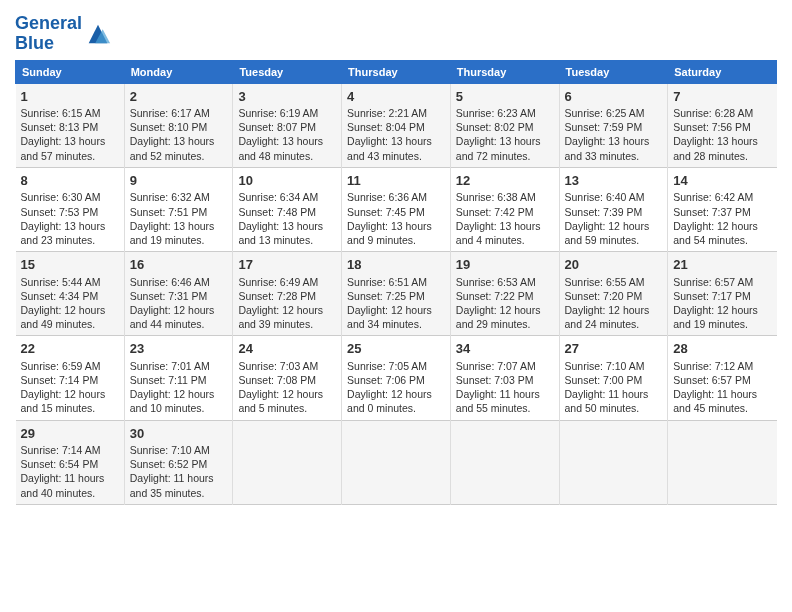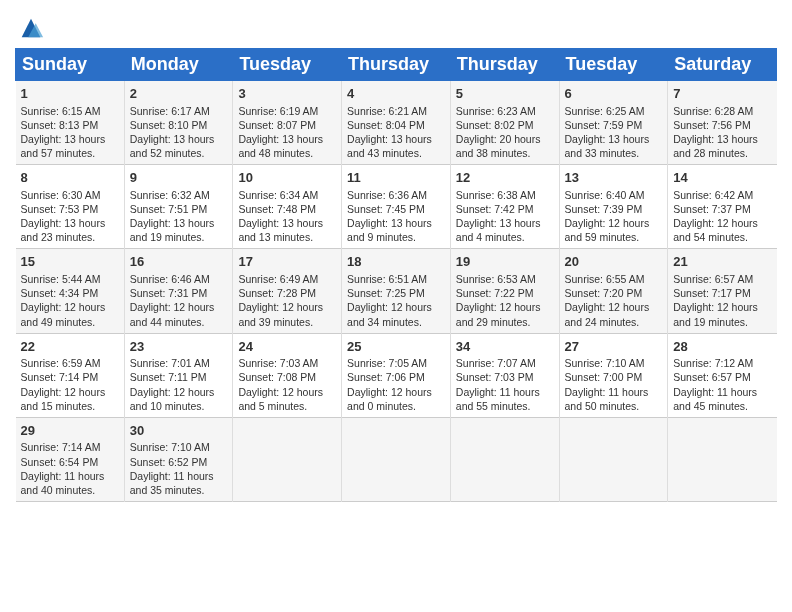--- a/index.html
+++ b/index.html
@@ -56,21 +56,21 @@
     table {
       width: 100%;
       border-collapse: collapse;
       table-layout: fixed;
     }
     thead tr th {
       background-color: #2b6fc7;
       color: #fff;
       text-align: left;
       padding: 5px 6px;
-      font-size: 18px;
+      font-size: 11px;
       font-weight: bold;
       border: 1px solid #2b6fc7;
       margin-left: 32px;
     }
     tbody tr {
       border-bottom: 1px solid #ccc;
     }
     tbody tr:nth-child(odd) {
       background-color: #f5f5f5;
     }
@@ -94,20 +94,26 @@
       display: block;
       margin-bottom: 1px;
     }
   </style>
 </head>
 <body>
 
 <div class="container">
   <div class="header-row">
     <div class="logo">
+      <div>
+        <div class="logo-text">
+          <span>General</span><br>
+          <span style="color:#1a5fa8;">Blue</span>
+        </div>
+      </div>
       <svg class="logo-icon" viewBox="0 0 30 30">
         <polygon points="5,25 15,5 25,25" fill="#1a5fa8"></polygon>
         <polygon points="12,25 20,10 28,25" fill="#4a9fd4" opacity="0.7"></polygon>
       </svg>
     </div>
     <div class="title-block">
       <div class="month-title"></div>
       <div class="location"></div>
     </div>
   </div>
@@ -140,29 +146,29 @@
           <span>Daylight: 13 hours and 52 minutes.</span>
         </td>
           <td>
           <span class="day-num">3</span>
           <span>Sunrise: 6:19 AM</span><br>
           <span>Sunset: 8:07 PM</span><br>
           <span>Daylight: 13 hours and 48 minutes.</span>
         </td>
           <td>
           <span class="day-num">4</span>
-          <span>Sunrise: 6:21 AM</span><br>
+          <span>Sunrise: 2:21 AM</span><br>
           <span>Sunset: 8:04 PM</span><br>
           <span>Daylight: 13 hours and 43 minutes.</span>
         </td>
           <td>
           <span class="day-num">5</span>
           <span>Sunrise: 6:23 AM</span><br>
           <span>Sunset: 8:02 PM</span><br>
-          <span>Daylight: 20 hours and 38 minutes.</span>
+          <span>Daylight: 13 hours and 72 minutes.</span>
         </td>
           <td>
           <span class="day-num">6</span>
           <span>Sunrise: 6:25 AM</span><br>
           <span>Sunset: 7:59 PM</span><br>
           <span>Daylight: 13 hours and 33 minutes.</span>
         </td>
           <td>
           <span class="day-num">7</span>
           <span>Sunrise: 6:28 AM</span><br>

